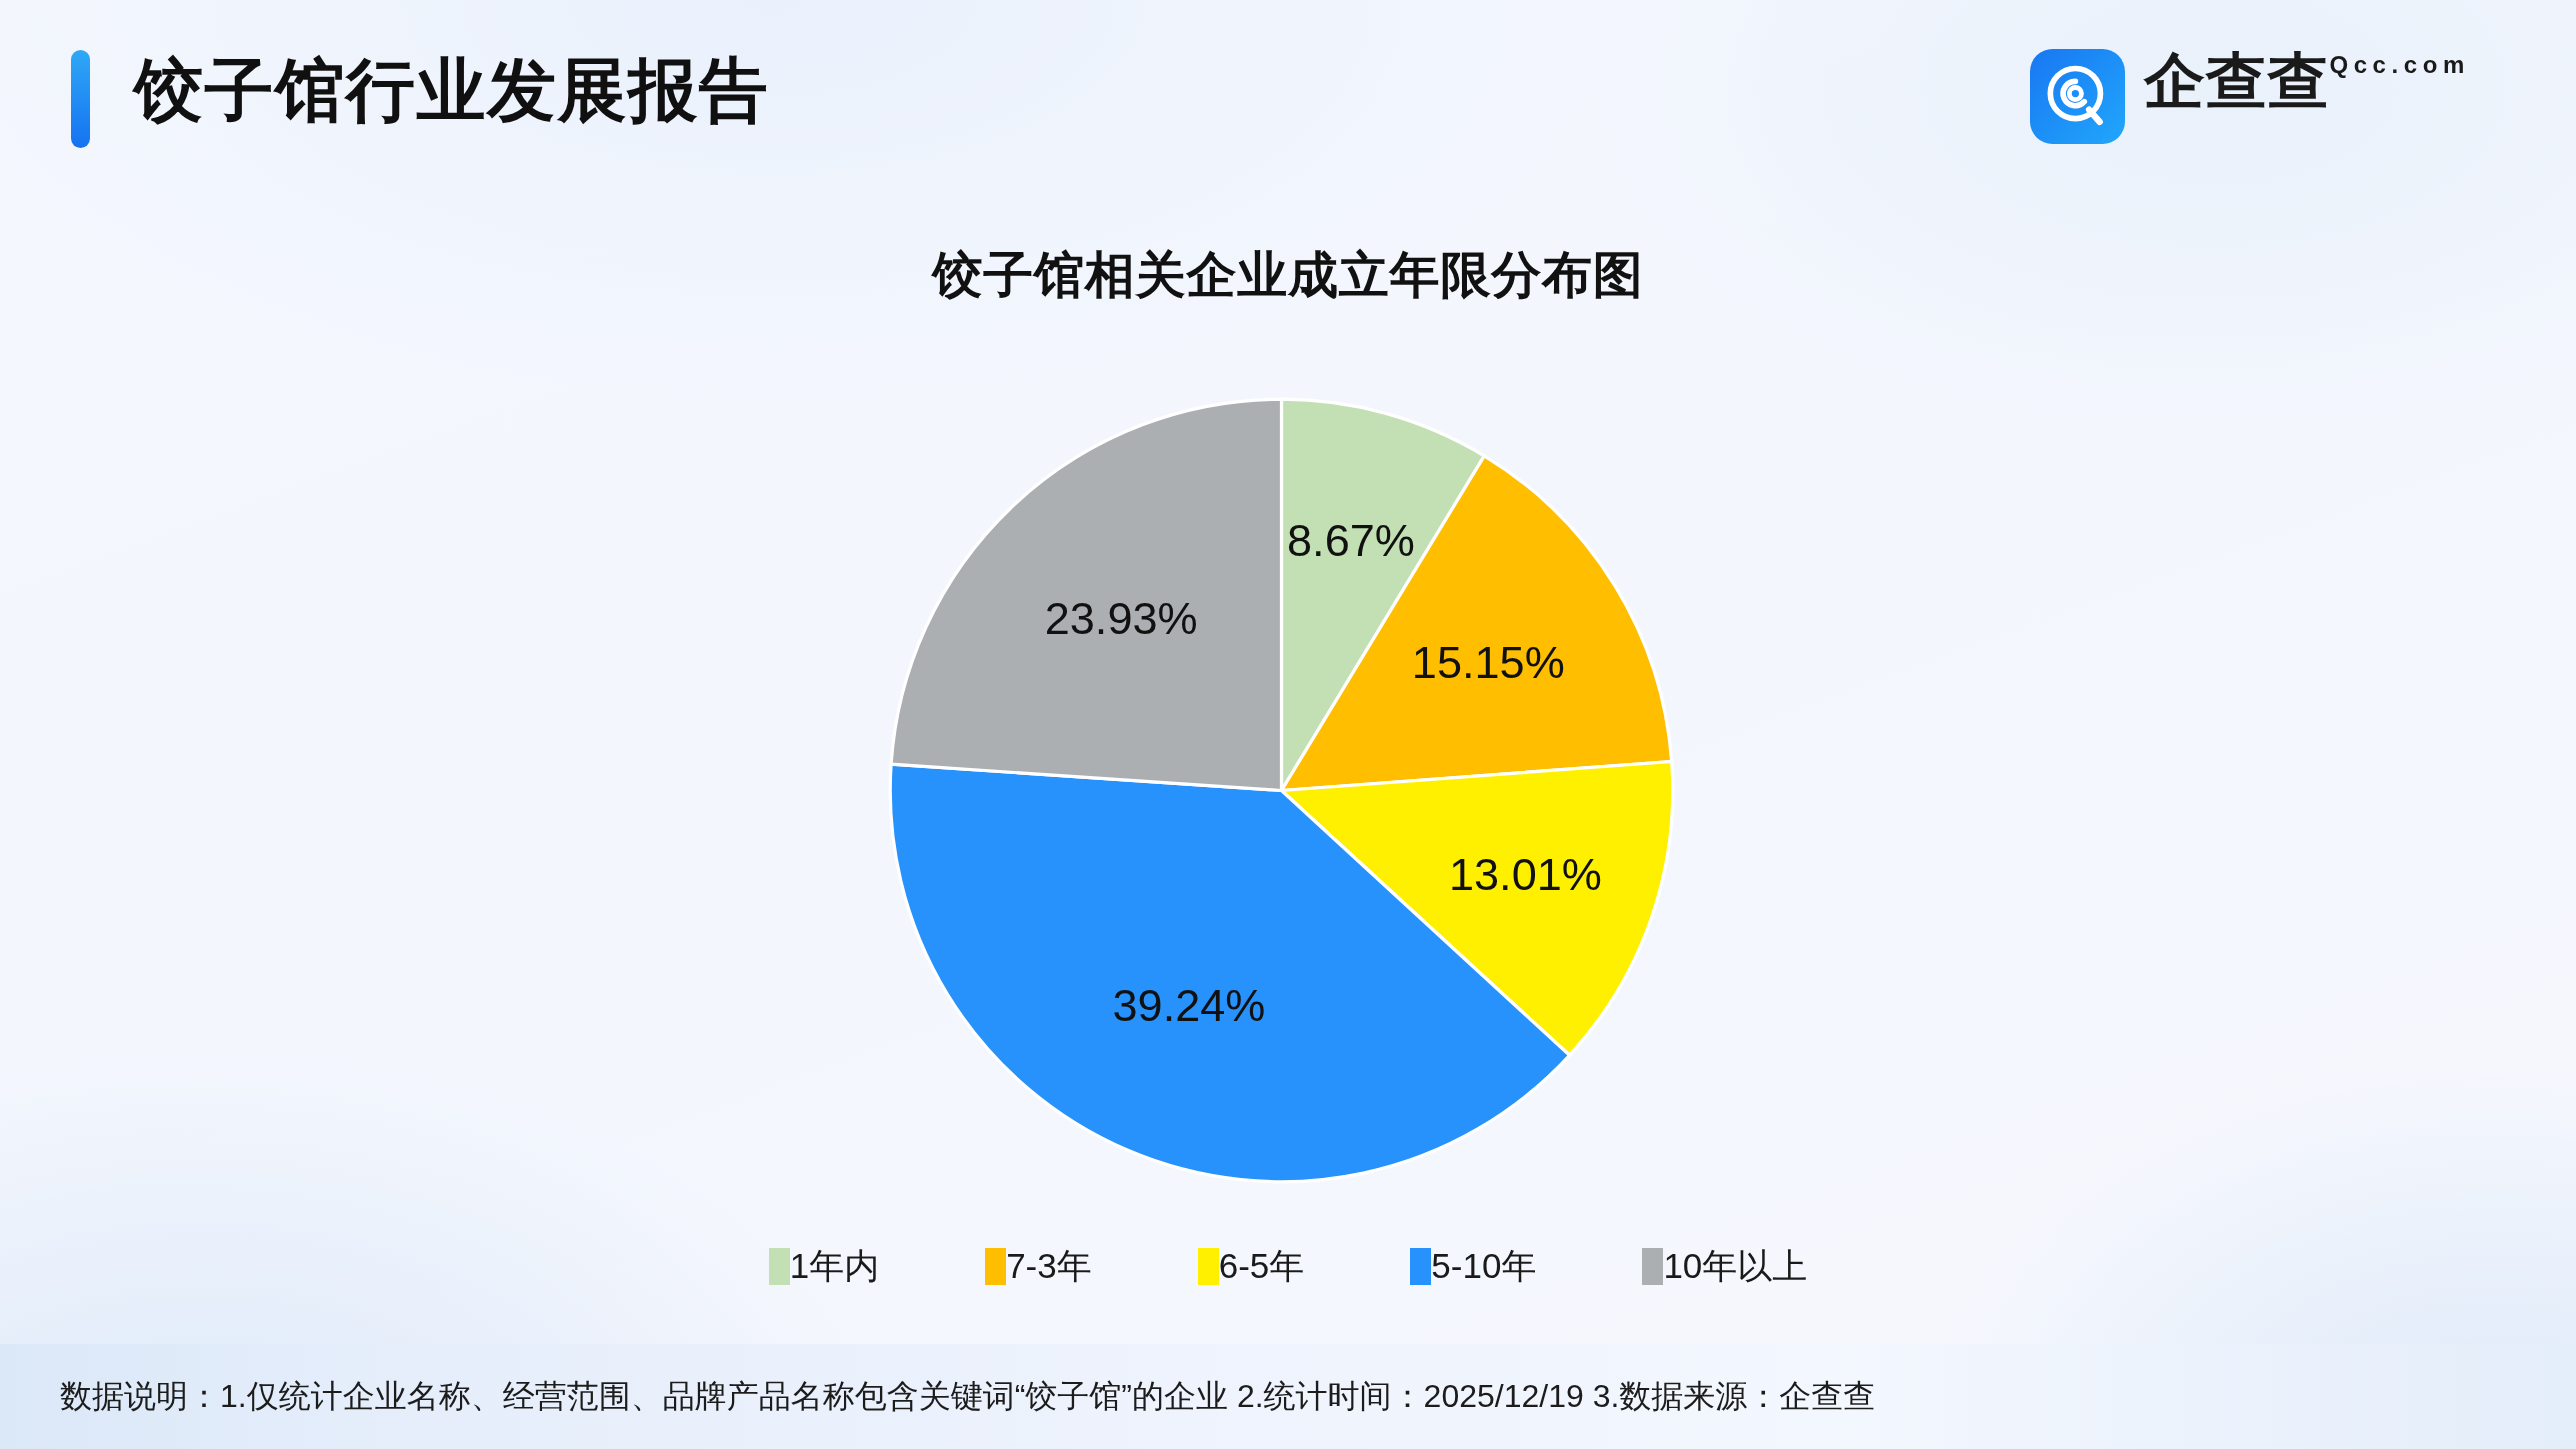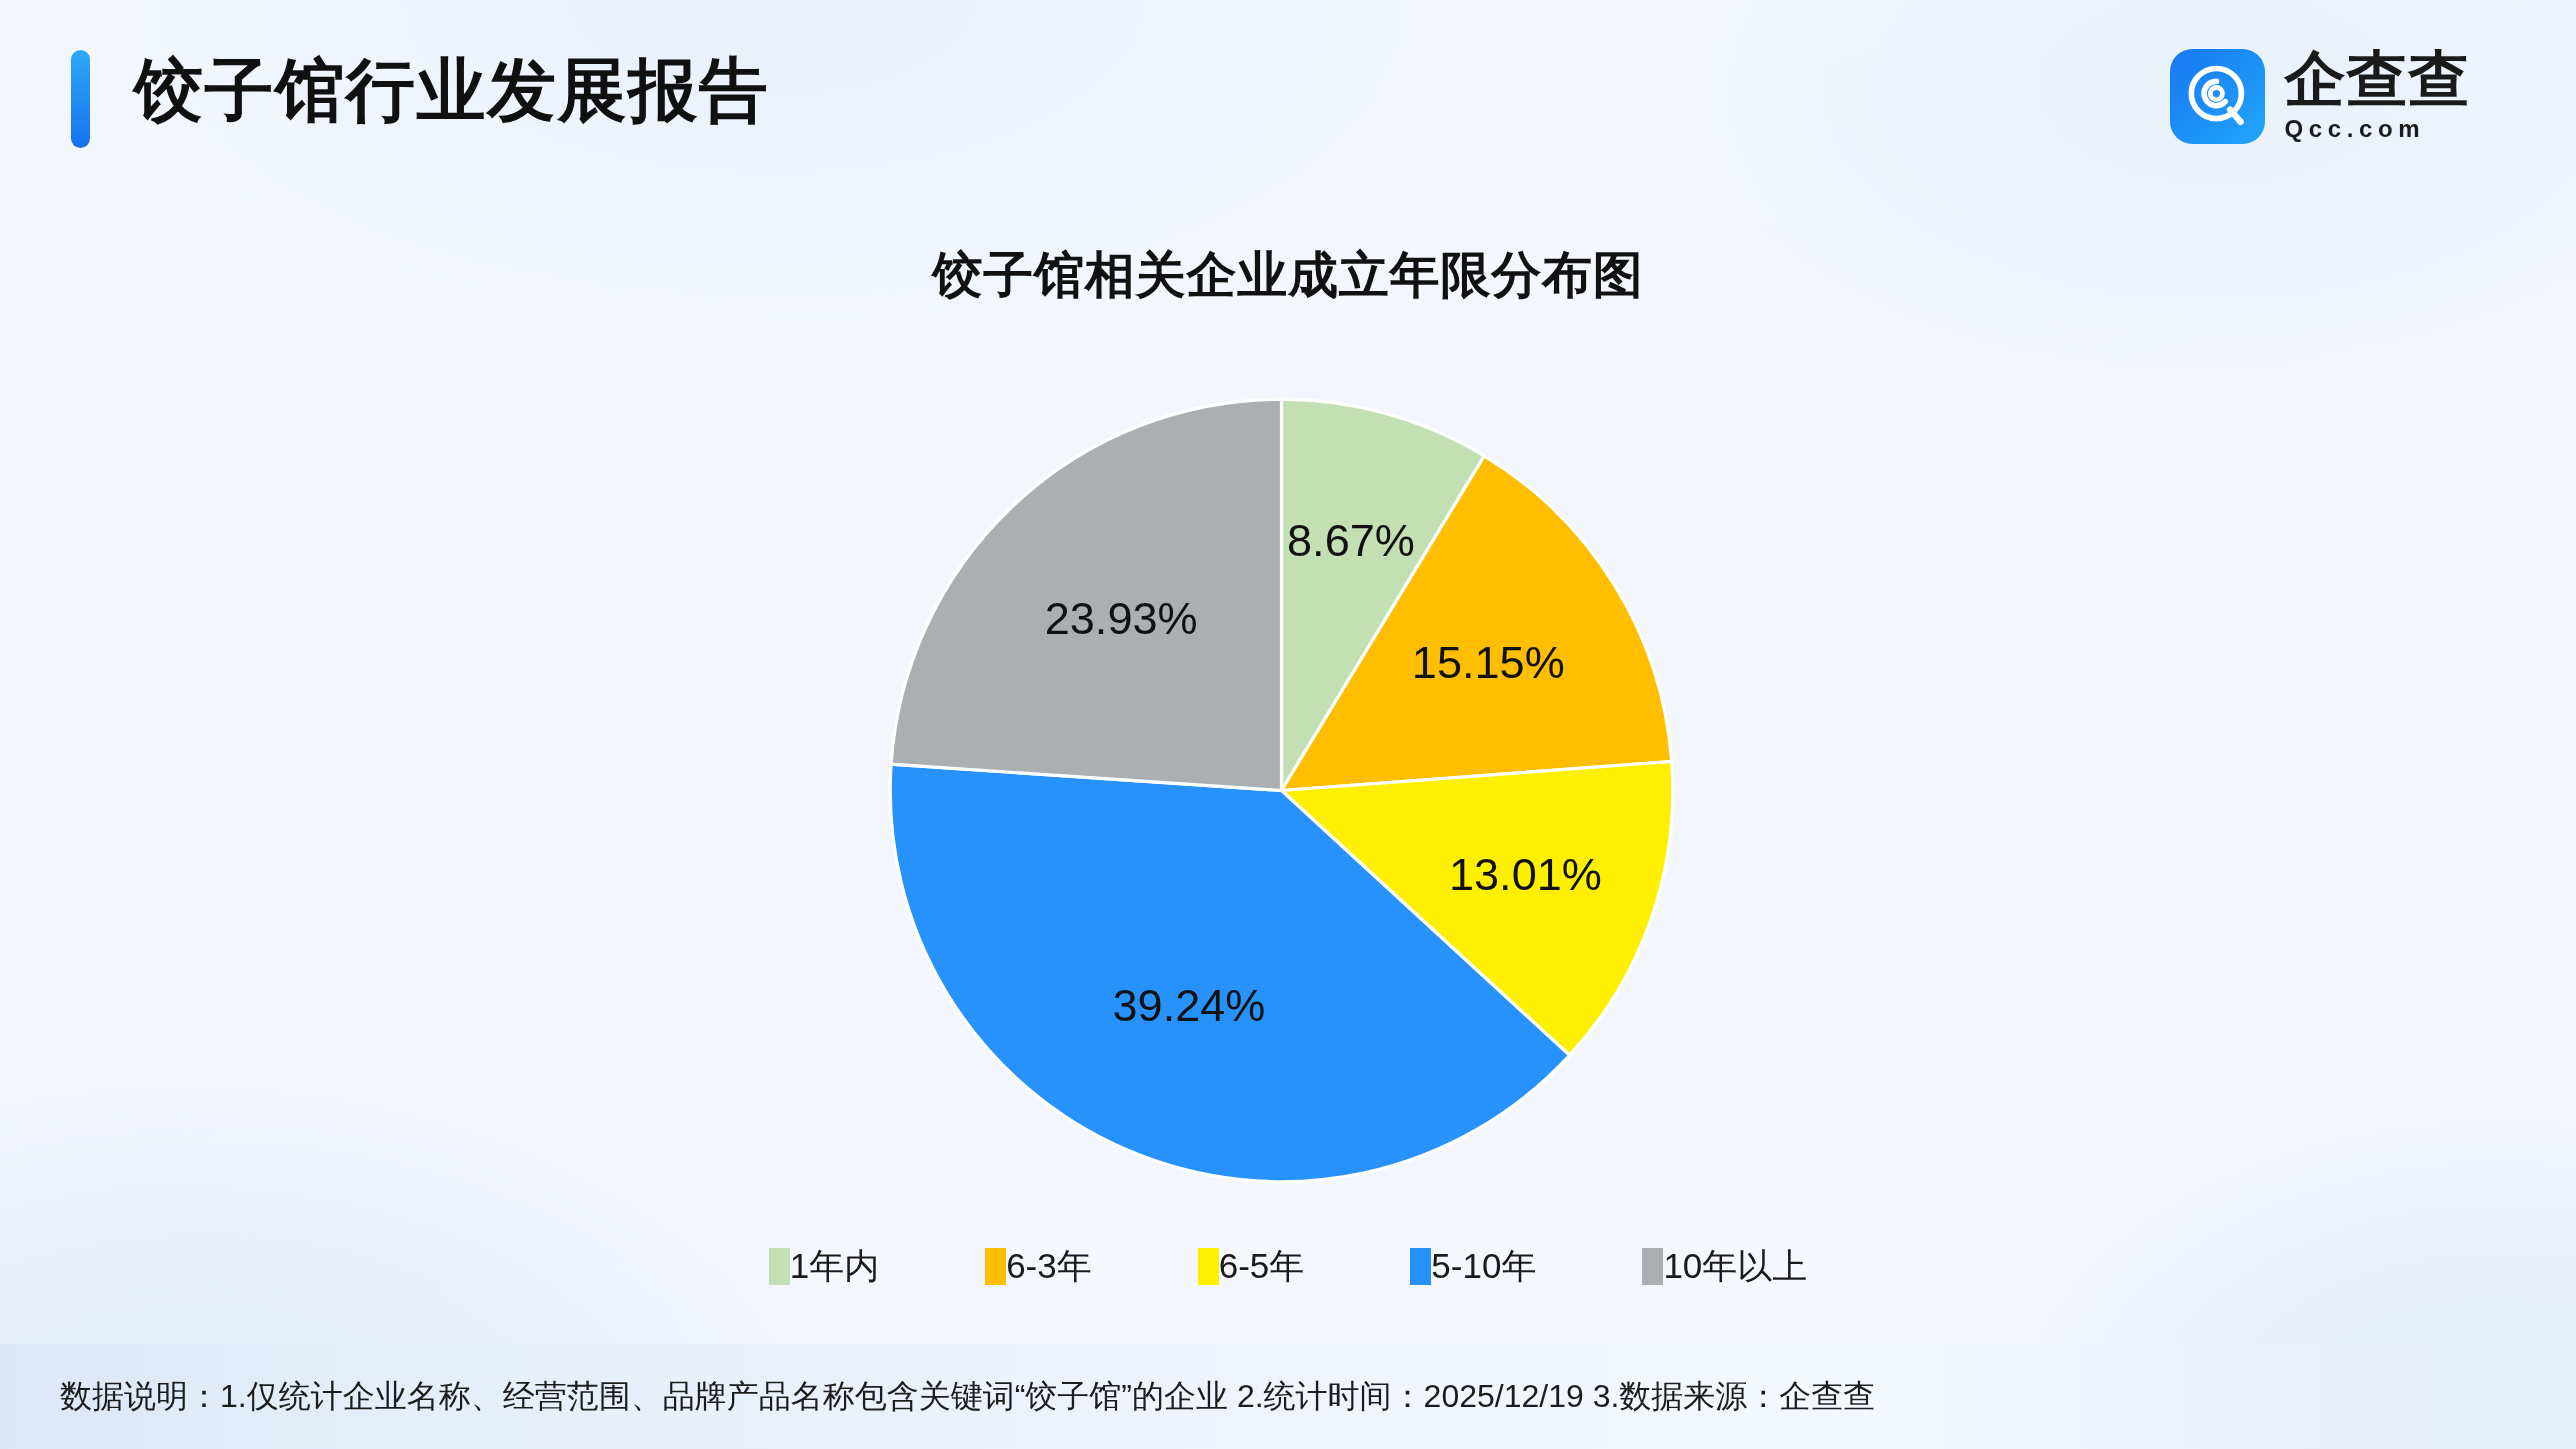--- a/index.html
+++ b/index.html
@@ -72,21 +72,20 @@
     height: 95px;
     border-radius: 22.5px;
     background: linear-gradient(135deg, #1877f2 0%, #21a7fb 100%);
     display: flex;
     align-items: center;
     justify-content: center;
     flex: none;
   }
   .logo-text {
     display: flex;
-    flex-direction: column;
     justify-content: center;
     height: 97px;
   }
   .logo-cn {
     font-size: 61px;
     font-weight: bold;
     color: #1a1a1a;
     line-height: 66px;
     letter-spacing: 0.8px;
     white-space: nowrap;
@@ -219,21 +218,21 @@
       </svg>
   </div>
 
   <div class="legend" id="legend">
       <div class="legend-item">
         <span class="legend-swatch" style="background: rgb(195, 223, 180);"></span>
         <span class="legend-label">1年内</span>
       </div>
       <div class="legend-item">
         <span class="legend-swatch" style="background: rgb(255, 190, 0);"></span>
-        <span class="legend-label">6-3年</span>
+        <span class="legend-label">7-3年</span>
       </div>
       <div class="legend-item">
         <span class="legend-swatch" style="background: rgb(255, 240, 0);"></span>
         <span class="legend-label">6-5年</span>
       </div>
       <div class="legend-item">
         <span class="legend-swatch" style="background: rgb(39, 146, 251);"></span>
         <span class="legend-label">5-10年</span>
       </div>
       <div class="legend-item">

